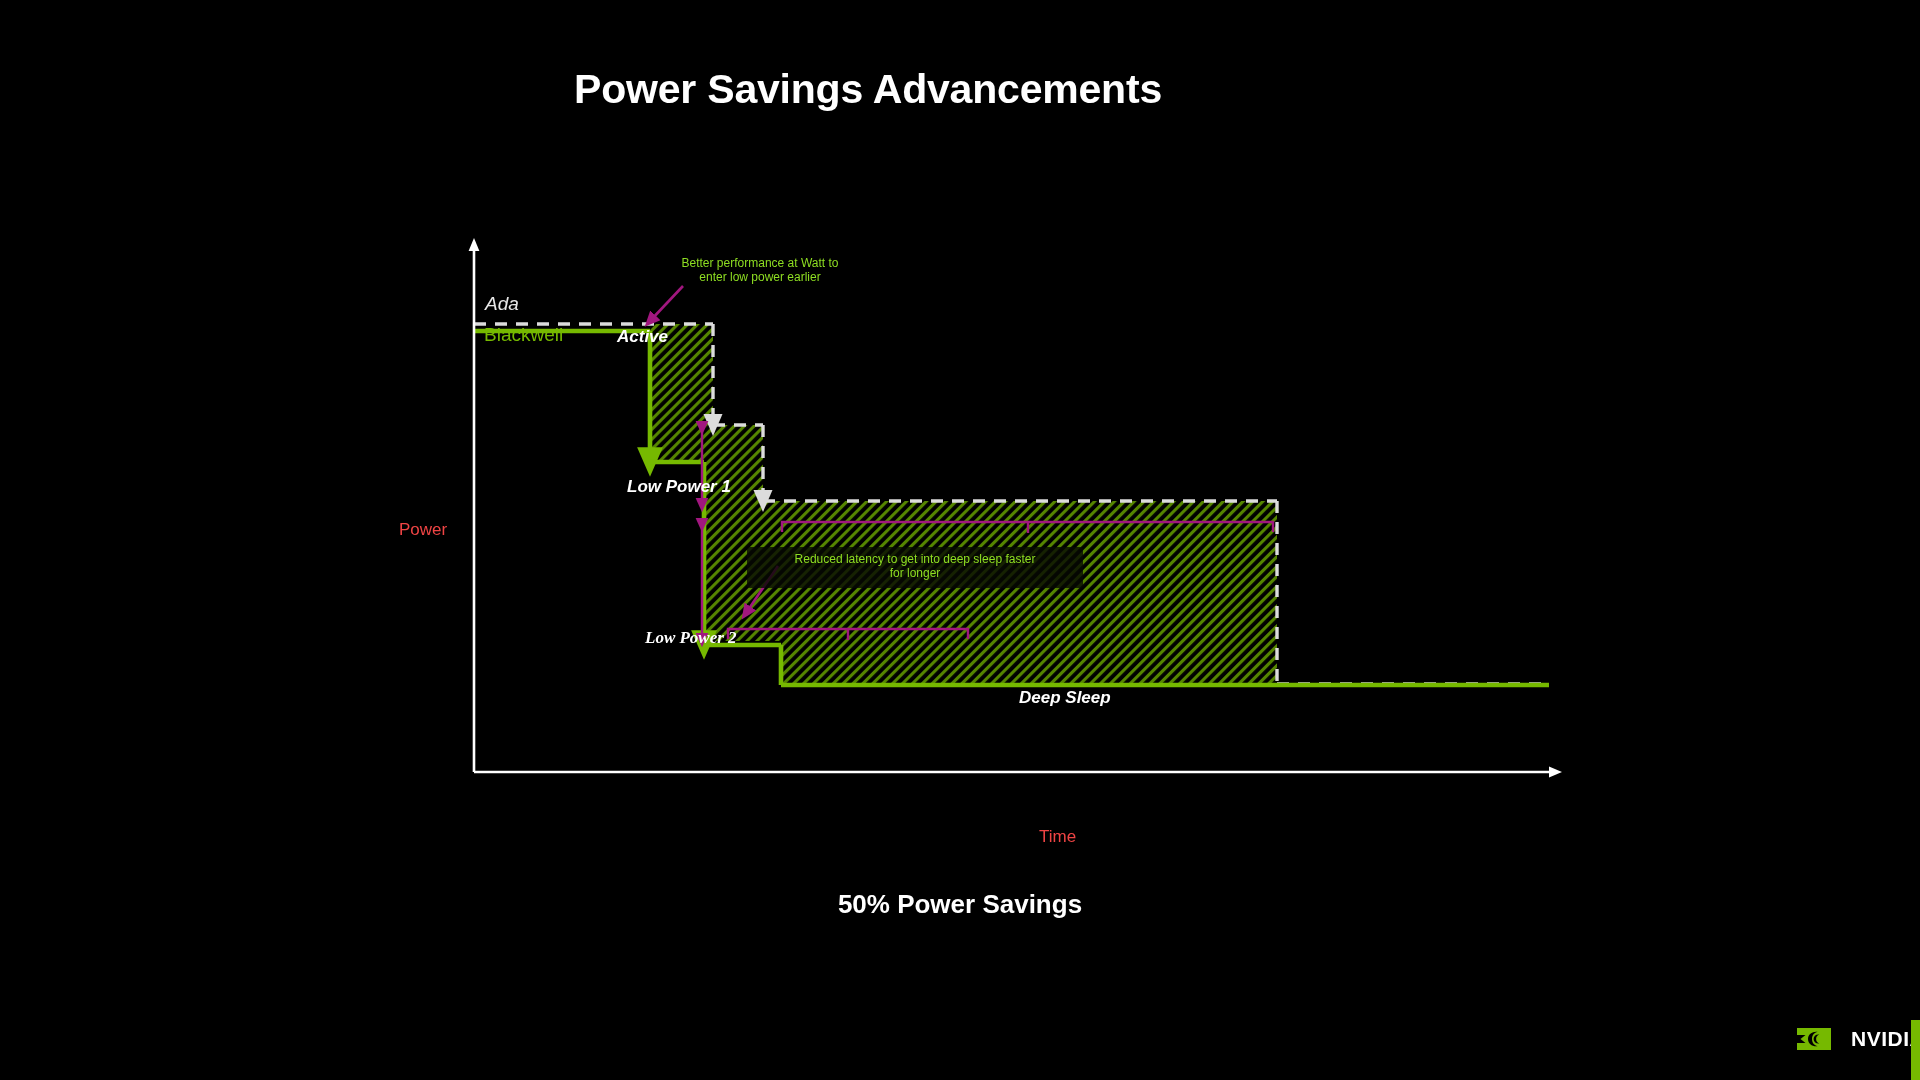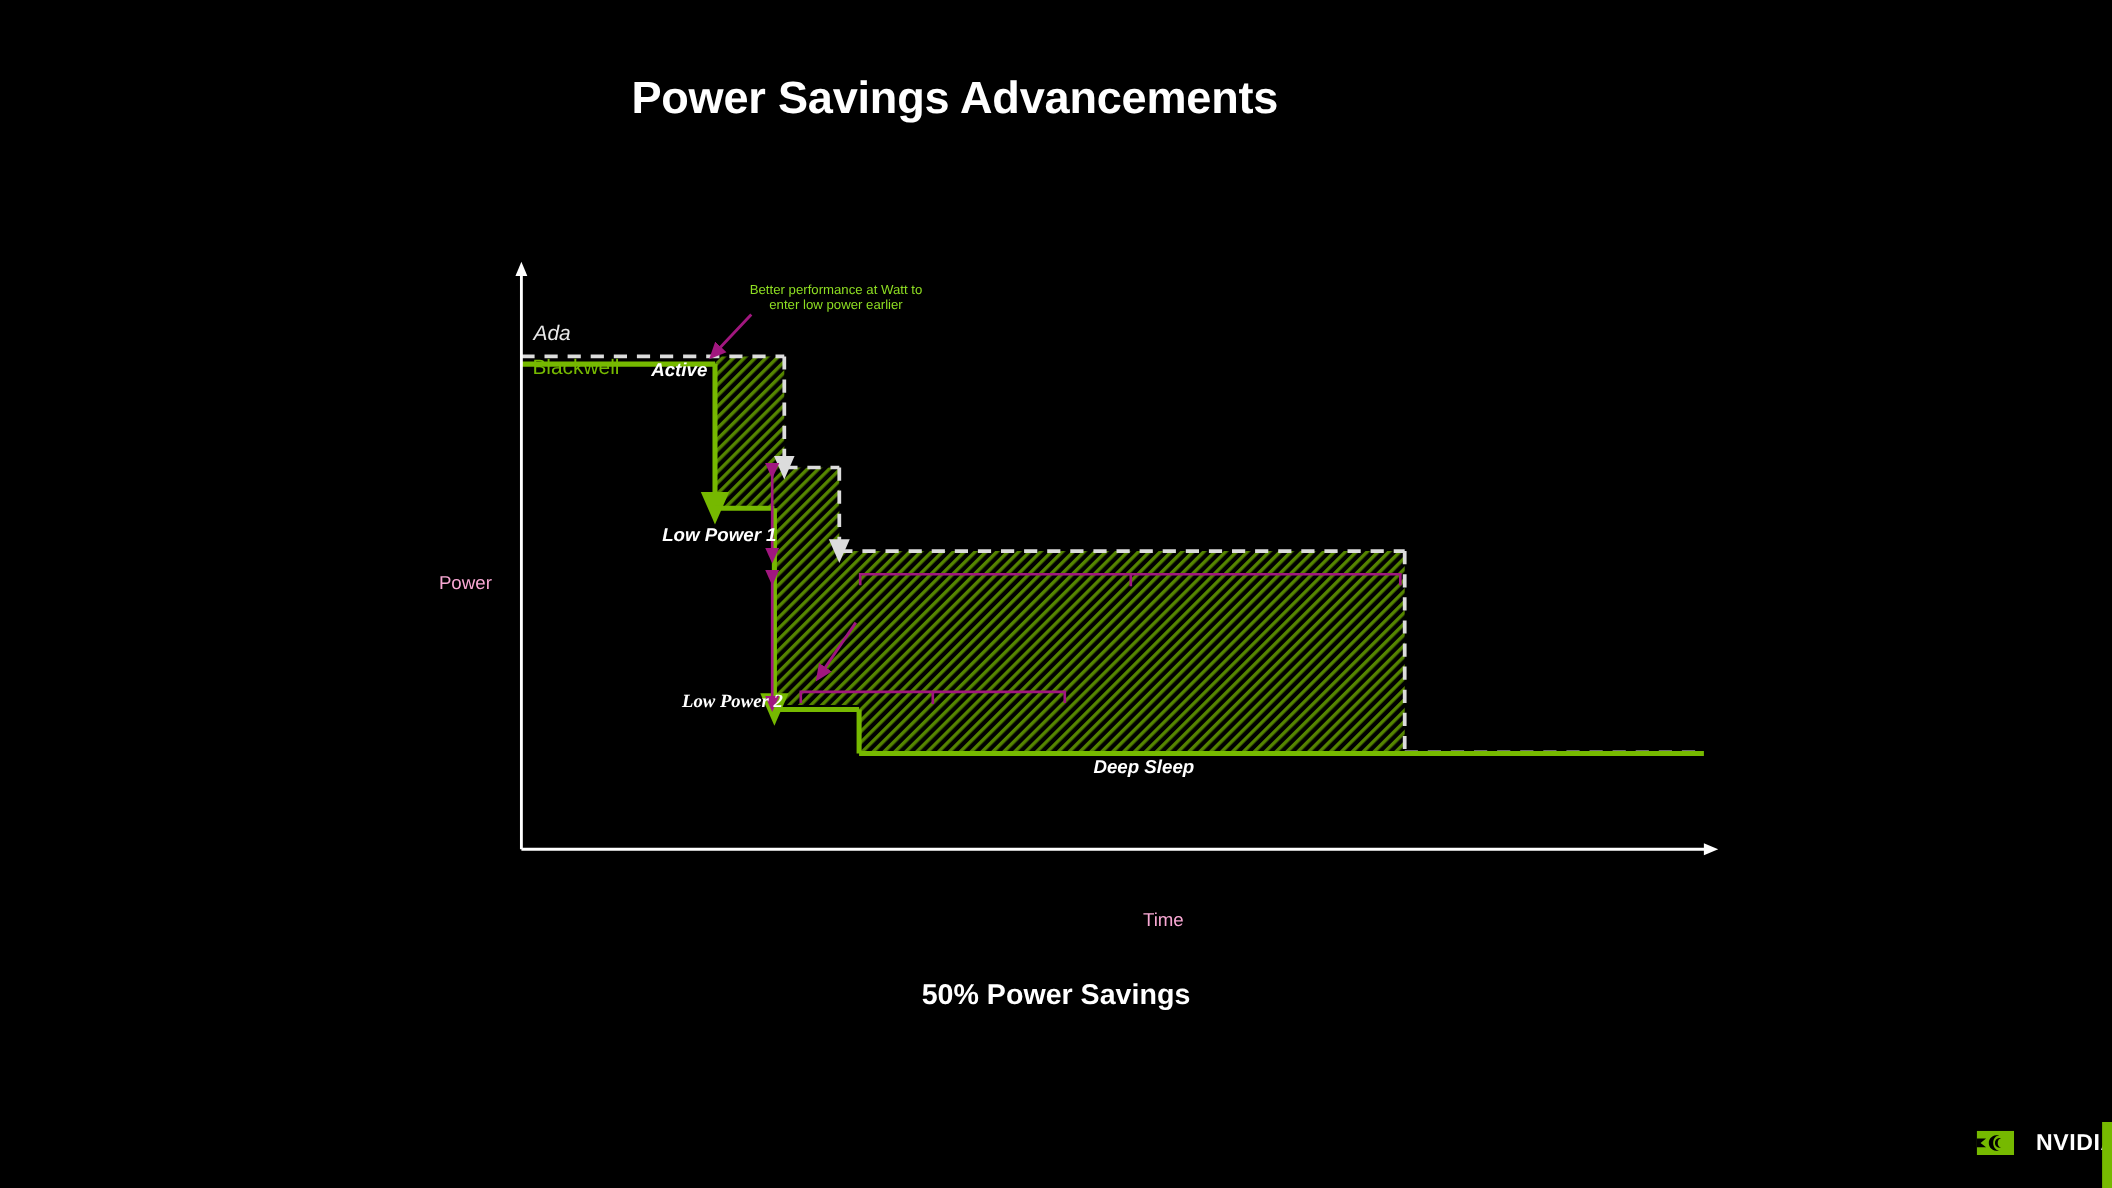--- a/index.html
+++ b/index.html
@@ -56,21 +56,21 @@
     position: absolute;
     left: 0; top: 0;
     width: 1920px;
     height: 1080px;
   }
 
   
   .axis-label {
     position: absolute;
     font-size: 17px;
-    color: #f9a8d4;
+    color: #ef4444;
     white-space: nowrap;
   }
   #ylabel { left: 399px; top: 520px; }
   #xlabel { left: 1039px; top: 781px; margin-top: 46px; }
 
   
   .legend-key {
     position: absolute;
     font-size: 19px;
     white-space: nowrap;
@@ -86,20 +86,21 @@
   }
 
   
   .state-label {
     position: absolute;
     font-size: 17px;
     font-style: italic;
     font-weight: bold;
     color: #ffffff;
     white-space: nowrap;
+    margin-left: 25px;
   }
   #state-active    { left: 592px; top: 327px; }
   #state-lp1       { left: 602px; top: 477px; }
   #state-lp2       { left: 620px; top: 628px; font-family: Liberation Serif, serif; }
   #state-deepsleep { left: 994px; top: 688px; }
 
   
   .callout {
     position: absolute;
     color: #8ede22;
@@ -242,20 +243,24 @@
   <div class="state-label" id="state-lp1">Low Power 1</div>
   <div class="state-label" id="state-lp2">Low Power 2</div>
   <div class="state-label" id="state-deepsleep">Deep Sleep</div>
 
   <div class="callout" id="callout-1">
     <div>Better performance at Watt to</div>
     <div>enter low power earlier</div>
   </div>
 
 
+  <div class="callout" id="callout-3">
+    <div>Reduced latency to get into deep sleep faster</div>
+    <div>for longer</div>
+  </div>
 
   <div id="footer-stat">50% Power Savings</div>
 
   <div id="nv-logo">
     <svg width="34" height="22" viewBox="0 0 34 22" xmlns="http://www.w3.org/2000/svg">
       <rect x="0" y="0" width="34" height="22" fill="#76b900"></rect>
       <path d="M11 11 C11 6.2 15.4 3.2 20.6 3.8 C17.2 4.6 15 7.3 15 11
                C15 14.7 17.2 17.4 20.6 18.2 C15.4 18.8 11 15.8 11 11 Z" fill="#000000"></path>
       <path d="M16.6 11 C16.6 8.1 19 6.2 22.3 6.6 C20.2 7.2 19.1 8.9 19.1 11
                C19.1 13.1 20.2 14.8 22.3 15.4 C19 15.8 16.6 13.9 16.6 11 Z" fill="#000000"></path>

